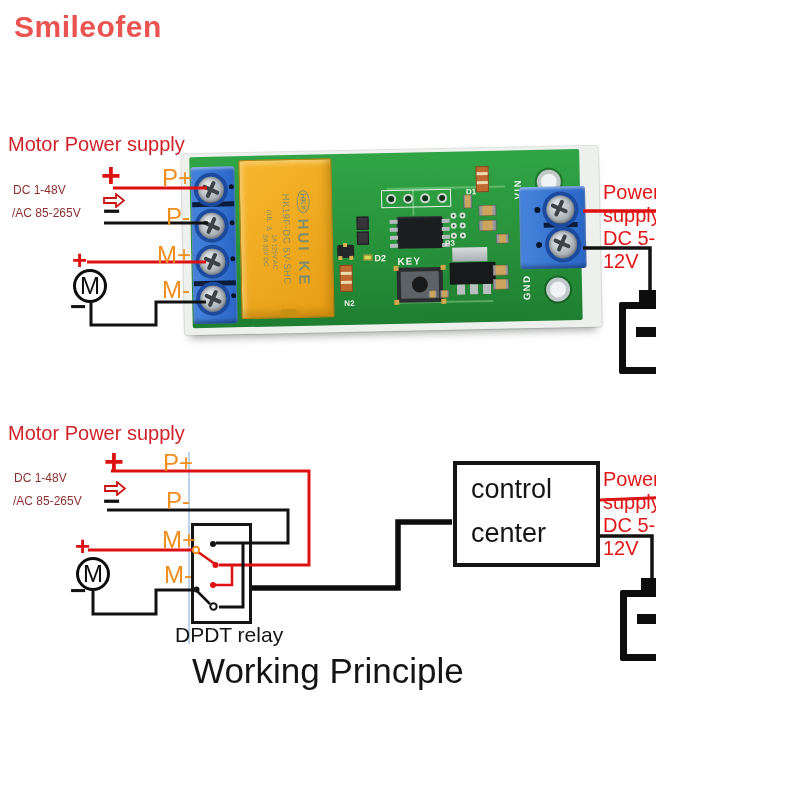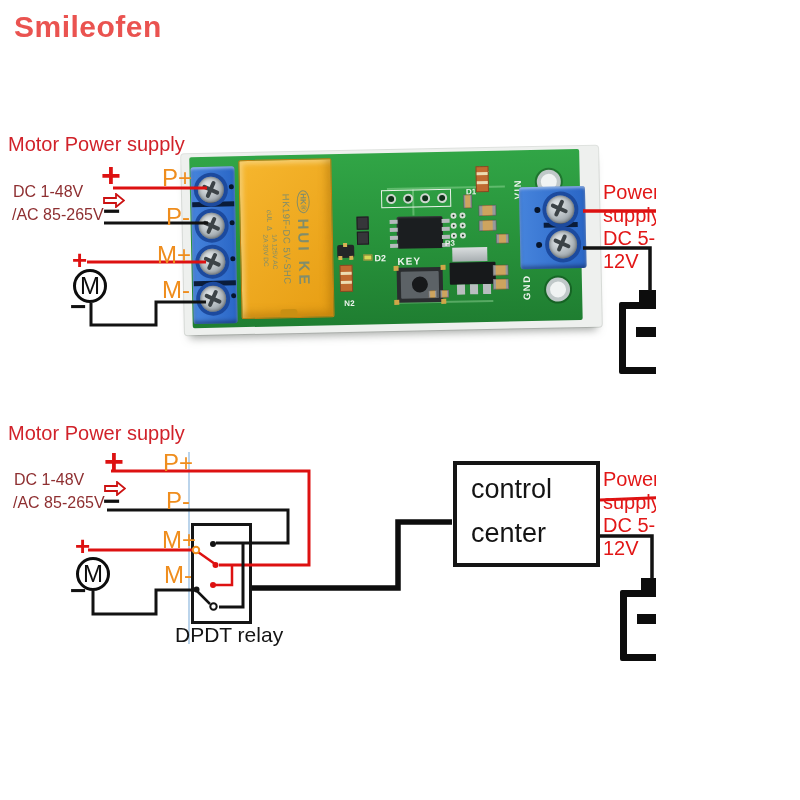--- a/index.html
+++ b/index.html
@@ -4,21 +4,21 @@
 <style>
   * { margin:0; padding:0; box-sizing:border-box; }
   html,body { background:#fff; }
   #stage {
     position:relative; width:656px; height:800px; background:#ffffff;
     font-family:"Liberation Sans", sans-serif; overflow:hidden;
   }
   .abs { position:absolute; }
   .logo { font-size:30px; font-weight:bold; color:#ea5350; letter-spacing:.5px; }
   .heading-red { font-size:20px; color:#d1222a; }
-  .maroon { font-size:16px; color:#8e2f31; }
+  .maroon { font-size:12px; color:#8e2f31; }
   .orange-lbl { font-size:24px; color:#ef8d1d; }
   .plus-red { font-size:34px; font-weight:bold; color:#dd1111; line-height:1; }
   .minus-black { font-size:30px; font-weight:bold; color:#111; line-height:1; }
   .plus-red-sm { font-size:26px; font-weight:bold; color:#dd1111; line-height:1; }
   .minus-black-sm { font-size:28px; font-weight:bold; color:#111; line-height:1; }
   .title { font-size:35px; color:#141414; }
   .psu-lbl { font-size:20px; color:#e21717; }
   .motor-circle {
     width:34px; height:34px; border:3px solid #0d0d0d; border-radius:50%;
     background:#fff; display:flex; align-items:center; justify-content:center;
@@ -281,20 +281,21 @@
 
   <div class="abs bat-stub" style="left:641px; top:578px; width:19px; height:13px;"></div>
   <div class="abs bat-stub" style="left:692px; top:578px; width:19px; height:13px;"></div>
   <div class="abs battery-body" style="left:620px; top:590px; width:114px; height:71px;">
     <div class="bat-bar" style="left:10px; top:17px; width:28px; height:10px;"></div>
     <div class="bat-bar" style="left:60px; top:18px; width:26px; height:10px;"></div>
     <div class="bat-bar" style="left:68px; top:10px; width:10px; height:26px;"></div>
   </div>
   <div class="abs psu-lbl z6" style="left:603px; top:468px;">Power supply DC 5-12V</div>
 
+  <div class="abs title z6" style="left:192px; top:651px;">Working Principle</div>
 
   <svg class="wires" width="800" height="800" viewBox="0 0 800 800">
 
     <path d="M113 188 H207" stroke="#dd1111" stroke-width="3" fill="none"></path>
     <path d="M104 223 H208" stroke="#121212" stroke-width="3" fill="none"></path>
     <path d="M87 262 H206" stroke="#dd1111" stroke-width="3" fill="none"></path>
     <path d="M91 303 V325 H156 V302 H206" stroke="#121212" stroke-width="3" fill="none"></path>
     <path d="M583 211 H698 V291" stroke="#dd1111" stroke-width="3.5" fill="none"></path>
     <path d="M583 248 H650 V291" stroke="#121212" stroke-width="3.5" fill="none"></path>
 

